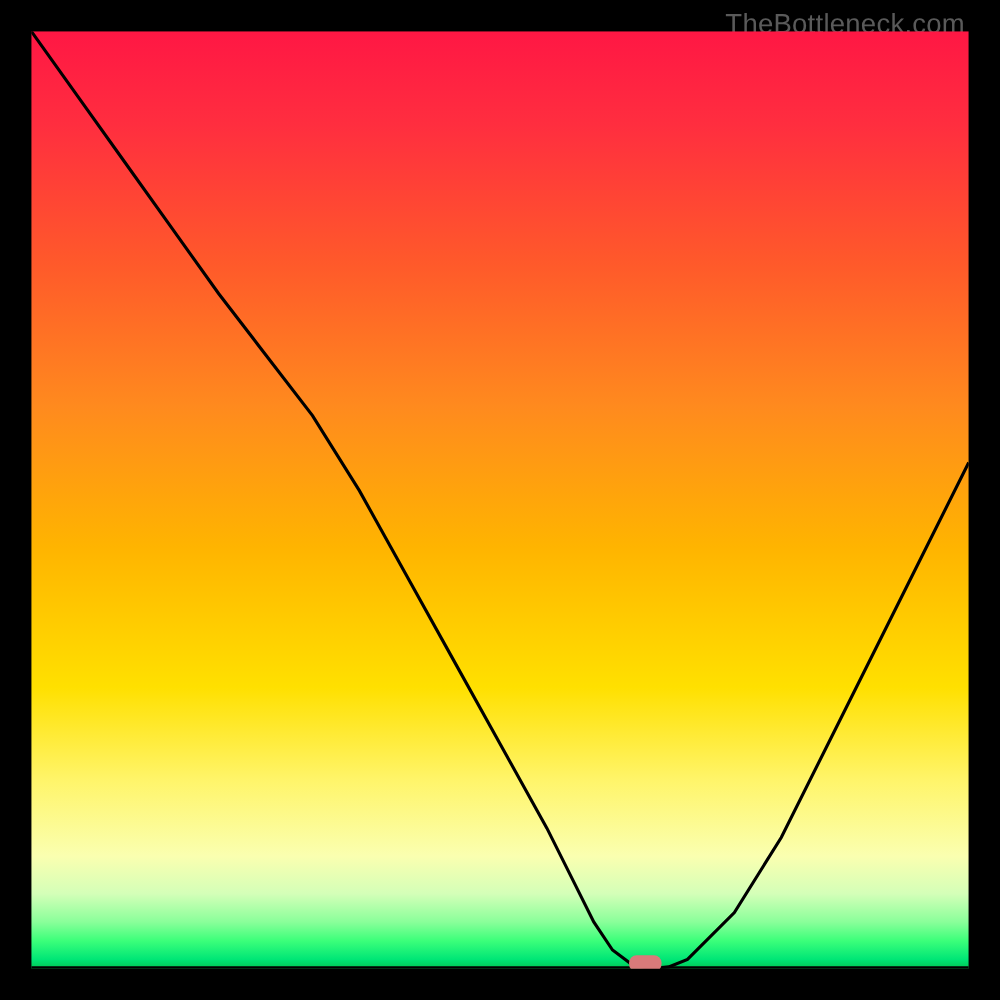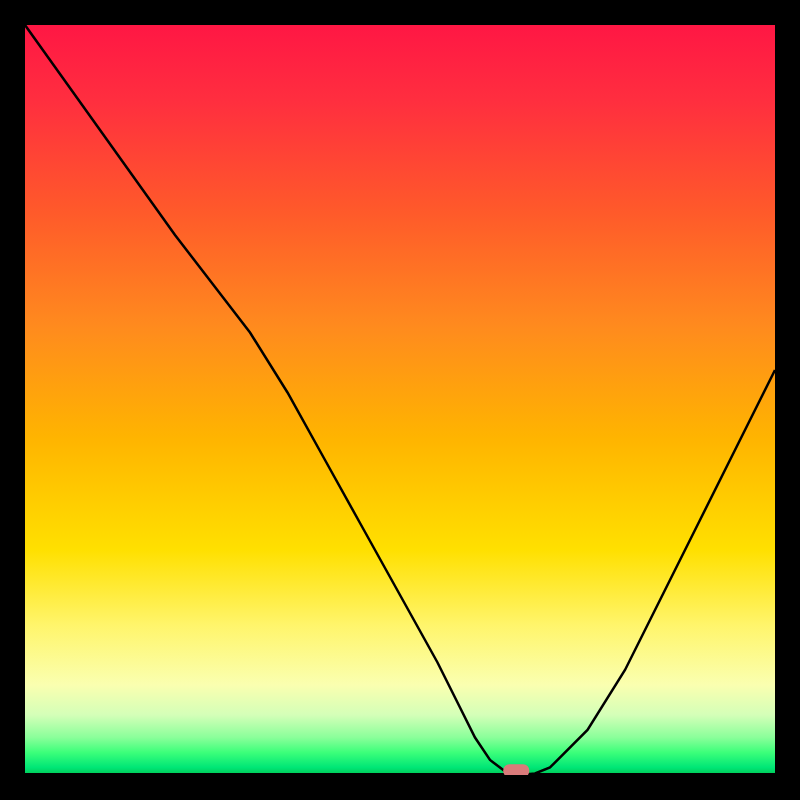--- a/index.html
+++ b/index.html
@@ -36,20 +36,21 @@
   svg {
     position: absolute;
     left: 0;
     top: 0;
   }
 </style>
 </head>
 <body>
 
 <div class="chart-container">
+  <div class="watermark">TheBottleneck.com</div>
   <div class="plot-area">
     <svg id="chart-svg" width="750" height="750" viewBox="0 0 750 750">
       <defs>
         <linearGradient id="bg-grad" x1="0" y1="0" x2="0" y2="1">
             <stop offset="0%" stop-color="#ff1744"></stop>
             <stop offset="10%" stop-color="#ff2e3f"></stop>
             <stop offset="25%" stop-color="#ff5a2a"></stop>
             <stop offset="40%" stop-color="#ff8a1e"></stop>
             <stop offset="55.00000000000001%" stop-color="#ffb400"></stop>
             <stop offset="70%" stop-color="#ffe000"></stop>

